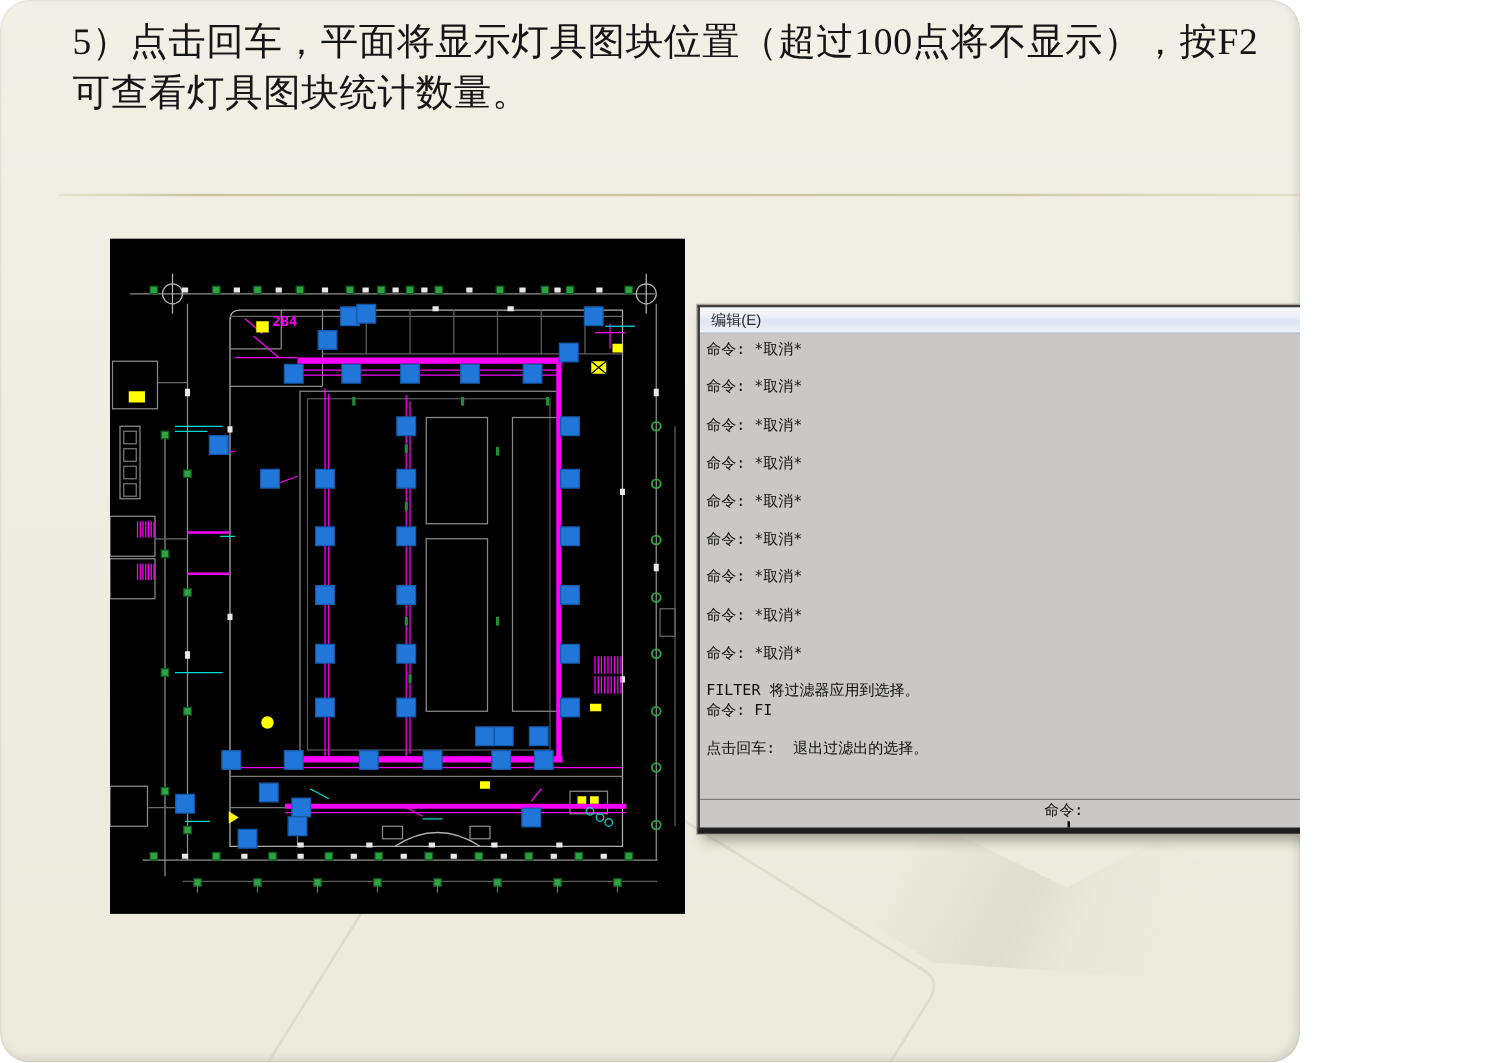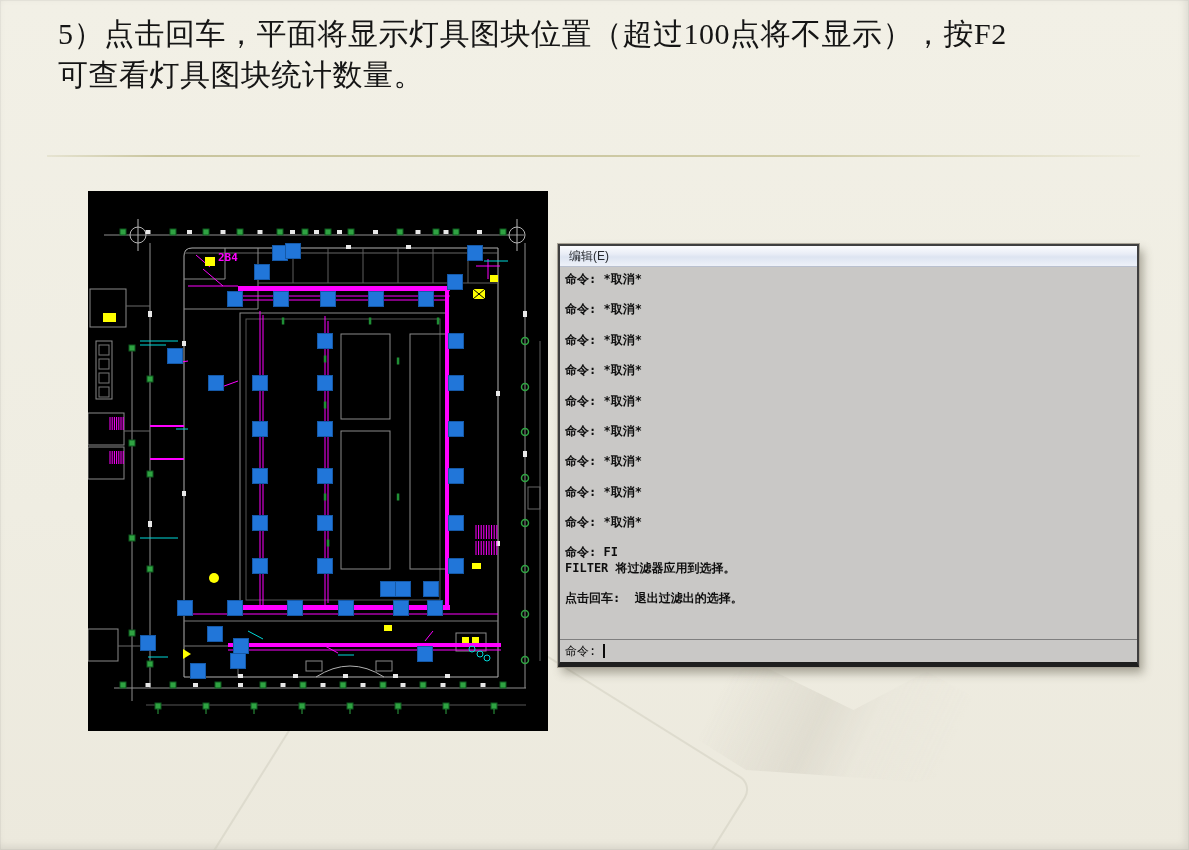--- a/index.html
+++ b/index.html
@@ -1,20 +1,21 @@
 <!DOCTYPE html>
 <html><head>
 <meta charset="utf-8">
 <style>
   html,body{margin:0;padding:0;}
   .page{
-    position:relative; width:1189px; height:850px; overflow:hidden;
+    position:relative; width:1040px; height:850px; overflow:hidden;
     background:linear-gradient(180deg,#f2f0e6 0%,#efede2 60%,#ece9dd 100%);
     font-family:"Liberation Sans",sans-serif;
     box-shadow:inset -3px -3px 8px rgba(0,0,0,0.10), inset 0 0 0 1px rgba(0,0,0,0.04);
+    border-radius:24px;
   }
   
   .wm-fan{
     position:absolute; left:-215px; top:395px; width:600px; height:600px;
     background:conic-gradient(from 205deg at 0% 35%,
       rgba(197,193,178,0) 0deg, rgba(199,195,180,.50) 10deg,
       rgba(228,225,214,.22) 22deg, rgba(199,195,180,.42) 34deg,
       rgba(228,225,214,.18) 46deg, rgba(197,193,178,0) 58deg);
     filter:blur(1px); pointer-events:none;
   }
@@ -54,27 +55,27 @@
     box-shadow:0 0 0 1px #a8a396, 4px 6px 9px rgba(80,75,60,.45);
   }
   .cmd-titlebar{
     height:20px; line-height:20px; padding-left:9px;
     background:linear-gradient(180deg,#fbfcfe 0%,#e9edf6 40%,#dde4f1 55%,#eef2f9 100%);
     border-bottom:1px solid #b9c0cf;
     font-size:12px; color:#26292e;
   }
   .cmd-body{
     height:367px; padding:5px 0 0 5px; overflow:hidden;
-    font-family:"DejaVu Sans Mono",monospace; font-size:12px; line-height:15.2px; color:#0e0e0e;font-weight:bold;
+    font-family:"DejaVu Sans Mono",monospace; font-size:12px; line-height:15.2px; color:#0e0e0e;
   }
   .cmd-line{white-space:pre; height:15.2px;}
   .cmd-input{
     height:22px; border-top:1px solid #7f7f7f; padding-left:5px;
     display:flex; align-items:center;
-    font-family:"DejaVu Sans Mono",monospace; font-size:12px; color:#0e0e0e;
+    font-family:"DejaVu Sans Mono",monospace; font-size:12px; color:#0e0e0e;flex-direction:column;
   }
   .caret{display:inline-block; width:2px; height:14px; background:#0a0a0a; margin-left:7px;}
 </style>
 </head>
 <body>
 
 <div class="page">
 
   <div class="wm-fan"></div>
   <div class="wm-map"></div>
@@ -387,22 +388,22 @@
         <div class="cmd-line">命令: *取消*</div>
         <div class="cmd-line">&nbsp;</div>
         <div class="cmd-line">命令: *取消*</div>
         <div class="cmd-line">&nbsp;</div>
         <div class="cmd-line">命令: *取消*</div>
         <div class="cmd-line">&nbsp;</div>
         <div class="cmd-line">命令: *取消*</div>
         <div class="cmd-line">&nbsp;</div>
         <div class="cmd-line">命令: *取消*</div>
         <div class="cmd-line">&nbsp;</div>
+        <div class="cmd-line">FILTER 将过滤器应用到选择。</div>
         <div class="cmd-line">命令: FI</div>
-        <div class="cmd-line">FILTER 将过滤器应用到选择。</div>
         <div class="cmd-line">&nbsp;</div>
         <div class="cmd-line">点击回车:  退出过滤出的选择。</div>
       </div>
     <div class="cmd-input">
       <span>命令:</span>
       <span class="caret"></span>
     </div>
   </div>
 
 </div>

